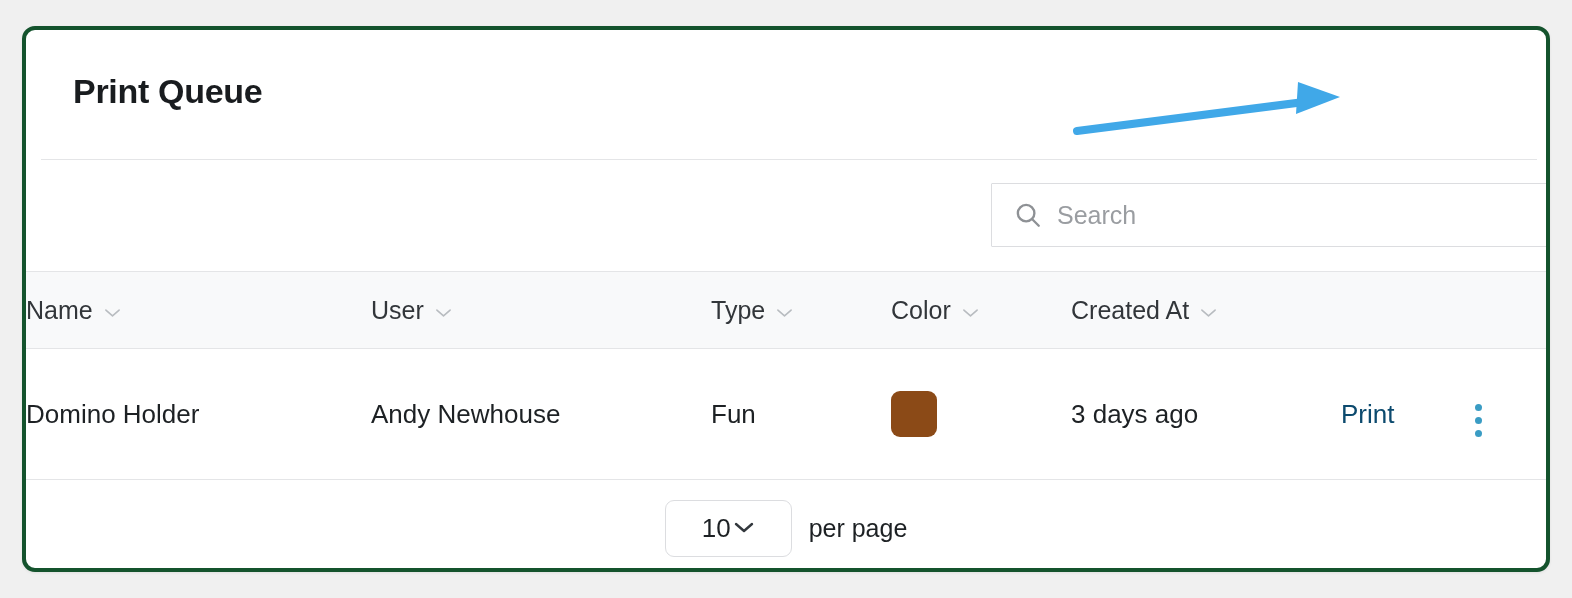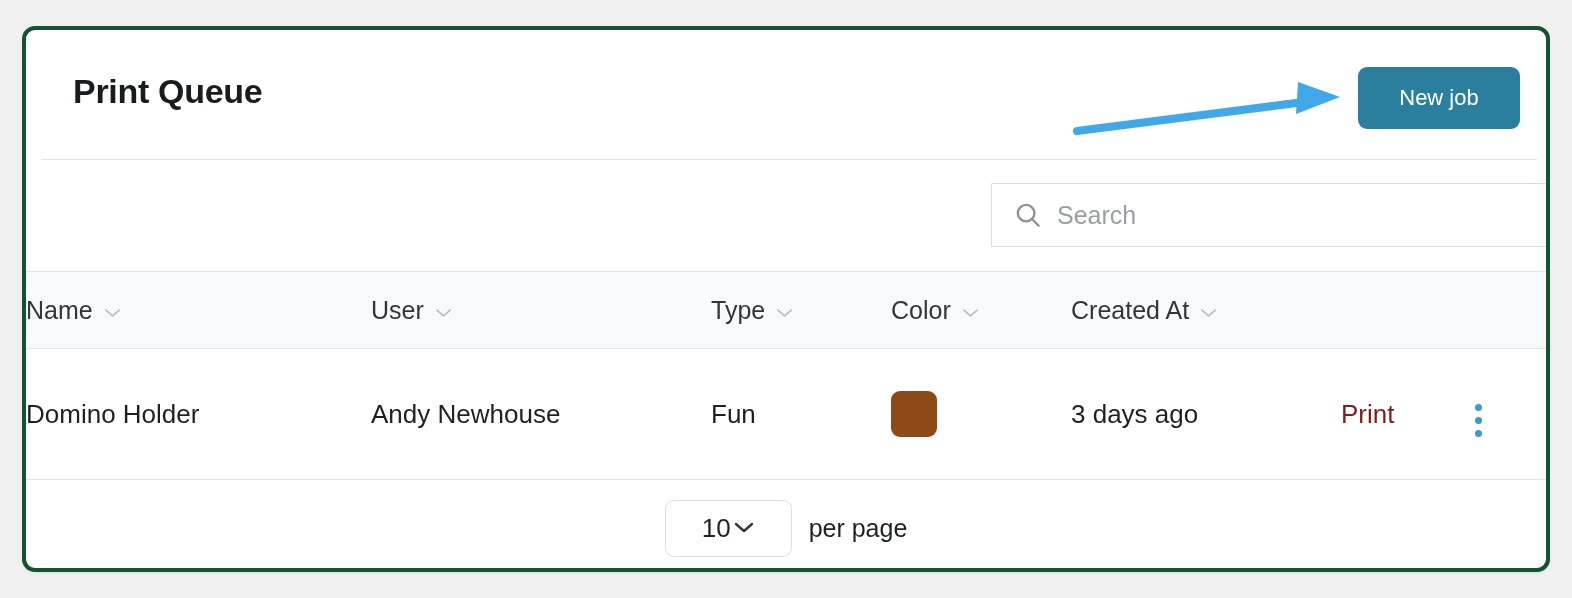--- a/index.html
+++ b/index.html
@@ -236,21 +236,20 @@
 </head>
 <body>
 
 <div id="screen">
 
   <div class="card">
 
     <div class="card-header">
       <div class="page-title">Print Queue</div>
 
-      <button class="new-job-btn" style="background: rgb(43, 127, 158);">New job</button>
 
       <div class="header-divider"></div>
     </div>
 
     <div class="search-zone">
       <div class="search-wrap">
         <span class="search-icon">
           <svg width="30" height="30" viewBox="0 0 24 24" fill="none" stroke="#8e9195" stroke-width="1.9" stroke-linecap="round" stroke-linejoin="round">
             <circle cx="10.5" cy="10.5" r="6.6"></circle>
             <line x1="15.4" y1="15.4" x2="20.6" y2="20.6"></line>
@@ -329,21 +328,21 @@
       <tbody>
         <tr>
           <td class="c-name">Domino Holder</td>
           <td class="c-user">Andy Newhouse</td>
           <td class="c-type">Fun</td>
           <td class="c-color">
             <span class="color-swatch" style="background: rgb(139, 74, 23);"></span>
           </td>
           <td class="c-date">3 days ago</td>
           <td class="c-act">
-            <span class="print-link" style="color: #7f1d1d; text-align: center;">Print</span>
+            <span class="print-link" style="color: #0c4a6e; text-align: center;">Print</span>
           </td>
           <td class="c-kebab">
             <span class="kebab">
               <span></span>
                 <span></span>
                 <span></span>
             </span>
           </td>
         </tr>
       </tbody>

